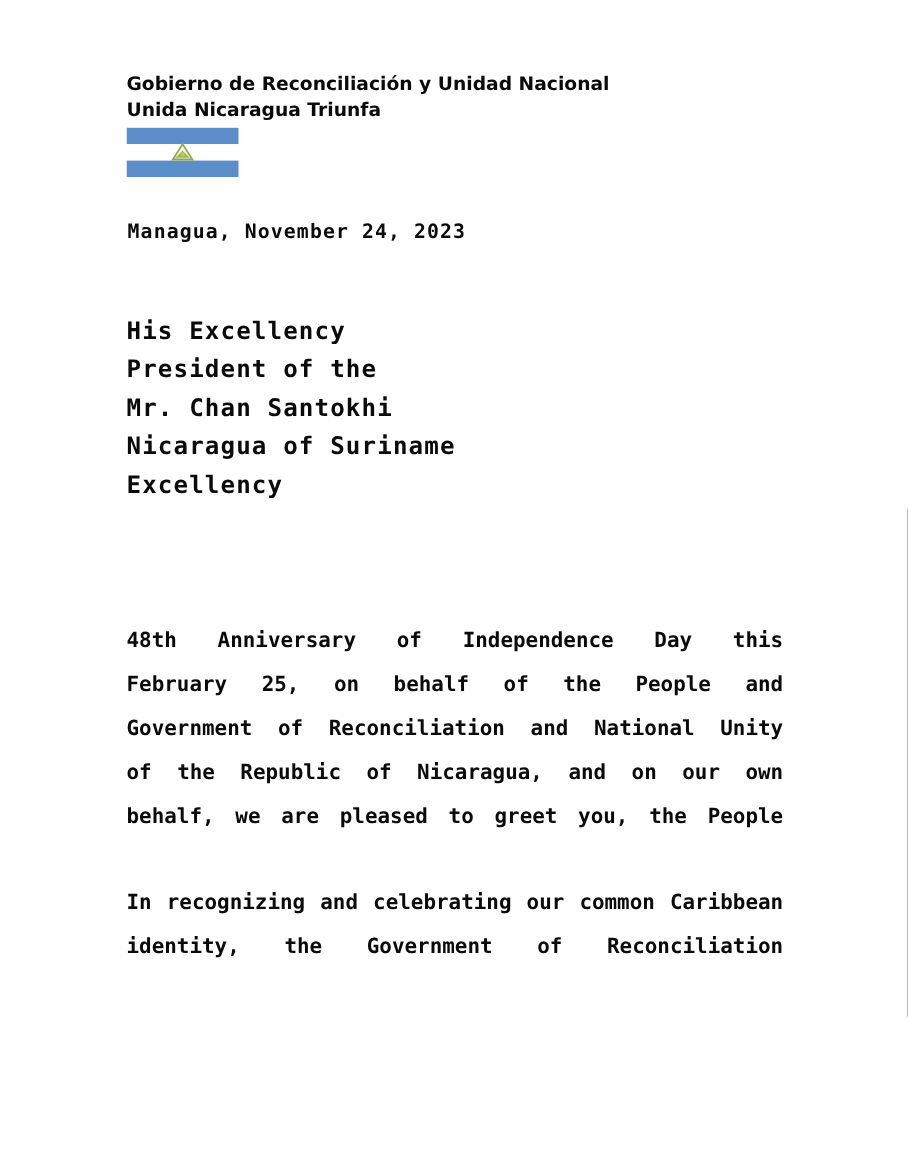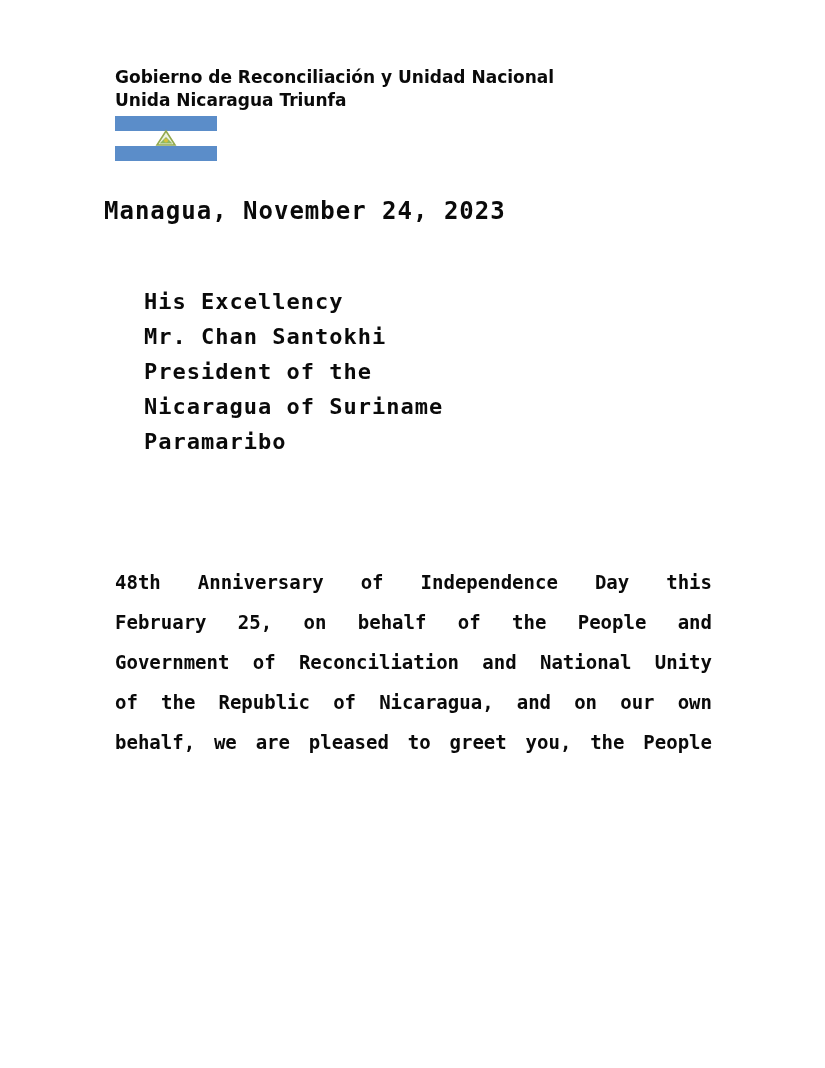--- a/index.html
+++ b/index.html
@@ -33,32 +33,32 @@
   }
   
   .tw {
     font-family: "DejaVu Sans Mono", monospace;
     font-weight: bold;
     letter-spacing: 1px;
     white-space: nowrap;
   }
   .dateline {
     position: absolute;
-    left: 104px;
+    left: 116px;
     top: 196px;
-    font-size: 24px;
+    font-size: 18px;
     line-height: 30px;
   }
   .recipient {
     position: absolute;
     left: 115px;
     top: 284px;
     font-size: 22px;
   }
-  .addr-line { line-height: 35px; margin-left: 29px; }
+  .addr-line { line-height: 35px; }
   .salutation {
     position: absolute;
     left: 115px;
     top: 498px;
     font-size: 22px;
     line-height: 30px;
   }
   
   .body-text {
     position: absolute;
@@ -96,30 +96,34 @@
           <circle cx="51" cy="24.5" r="2" fill="var(--emblem-gold)"></circle>
         </g>
       </svg>
     </div>
   </div>
 
   <div class="dateline tw">Managua, November 24, 2023</div>
 
   <div class="recipient tw">
       <div class="addr-line">His Excellency</div>
+      <div class="addr-line">President of the</div>
       <div class="addr-line">Mr. Chan Santokhi</div>
-      <div class="addr-line">President of the</div>
       <div class="addr-line">Nicaragua of Suriname</div>
-      <div class="addr-line">Paramaribo</div>
+      <div class="addr-line">Excellency</div>
     </div>
 
 
   <div class="body-text">
       <div class="paragraph">
         <div class="bl j">48th Anniversary of Independence Day this</div>
         <div class="bl j">February 25, on behalf of the People and</div>
         <div class="bl j">Government of Reconciliation and National Unity</div>
         <div class="bl j">of the Republic of Nicaragua, and on our own</div>
         <div class="bl j">behalf, we are pleased to greet you, the People</div>
       </div>
+      <div class="paragraph">
+        <div class="bl j">In recognizing and celebrating our common Caribbean</div>
+        <div class="bl j">identity, the Government of Reconciliation</div>
+      </div>
     </div>
 
 </div>
 
 </body></html>

